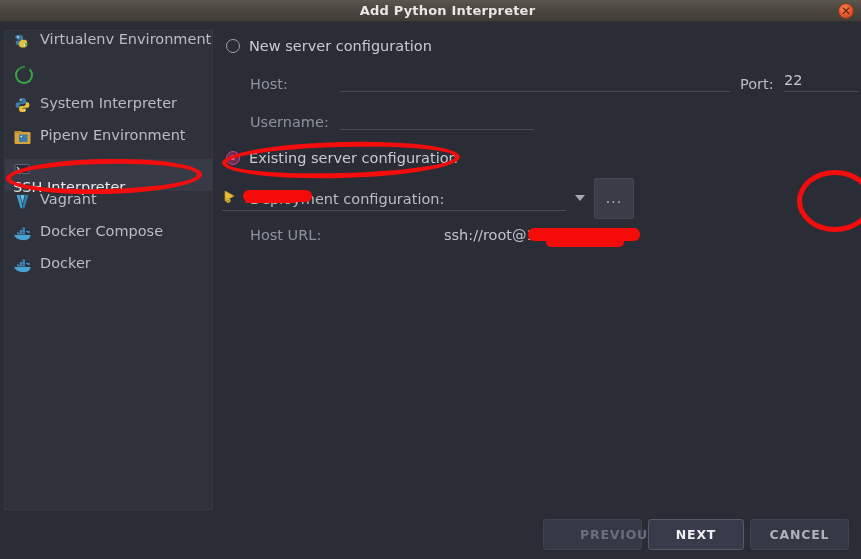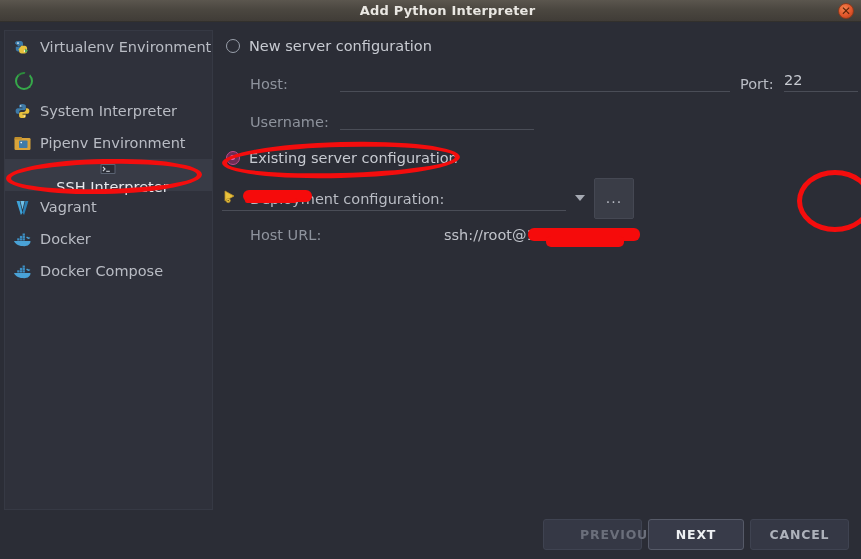--- a/index.html
+++ b/index.html
@@ -75,21 +75,21 @@
     width: 209px;
     height: 480px;
     background: #2f313b;
     border: 1px solid #363944;
     box-sizing: border-box;
   }
   .side-item {
     position: relative;
     height: 32px;
     display: flex;
-    align-items: center;
+    align-items: flex-start;
     padding-left: 8px;
     cursor: pointer;
     box-sizing: border-box;
   }
   .side-item.selected {
     background: #383b46;
     flex-direction: column;
   }
   .side-icon {
     width: 20px;
@@ -378,39 +378,39 @@
             <rect x="6.9" y="6.3" width="2.3" height="2.2"></rect>
             <rect x="9.6" y="6.3" width="2.3" height="2.2"></rect>
             <rect x="6.9" y="3.9" width="2.3" height="2.2"></rect>
             <rect x="9.6" y="3.9" width="2.3" height="2.2"></rect>
             <rect x="9.6" y="1.5" width="2.3" height="2.2"></rect>
           </g>
           <path d="M1 9h16.5c0 3.2-2.7 5.2-6.2 5.2C6.6 14.2 2.4 12.5 1 9z" fill="#4aa2d6"></path>
           <path d="M13 5.2c1.3-.9 2.3-.3 2.7.3.5-.2 1.3-.1 1.6.3-.3.8-1.2 1.2-2.2 1.1" fill="#4aa2d6"></path>
         </svg>
       </span>
-      <span class="side-label">Docker</span>
+      <span class="side-label">Docker Compose</span>
     </div>
 
     <div class="side-item">
       <span class="side-icon">
         <svg class="ic-docker" viewBox="0 0 19 15">
           <g fill="#3c8fc4">
             <rect x="4.2" y="6.3" width="2.3" height="2.2"></rect>
             <rect x="6.9" y="6.3" width="2.3" height="2.2"></rect>
             <rect x="9.6" y="6.3" width="2.3" height="2.2"></rect>
             <rect x="6.9" y="3.9" width="2.3" height="2.2"></rect>
             <rect x="9.6" y="3.9" width="2.3" height="2.2"></rect>
             <rect x="9.6" y="1.5" width="2.3" height="2.2"></rect>
           </g>
           <path d="M1 9h16.5c0 3.2-2.7 5.2-6.2 5.2C6.6 14.2 2.4 12.5 1 9z" fill="#4aa2d6"></path>
           <path d="M13 5.2c1.3-.9 2.3-.3 2.7.3.5-.2 1.3-.1 1.6.3-.3.8-1.2 1.2-2.2 1.1" fill="#4aa2d6"></path>
         </svg>
       </span>
-      <span class="side-label">Docker Compose</span>
+      <span class="side-label">Docker</span>
     </div>
 
   </div>
 
   <div id="form">
 
     <div class="radio-row" style="left:4px; top:8px;">
       <span class="radio off"></span>
       <span class="radio-label">New server configuration</span>
     </div>

